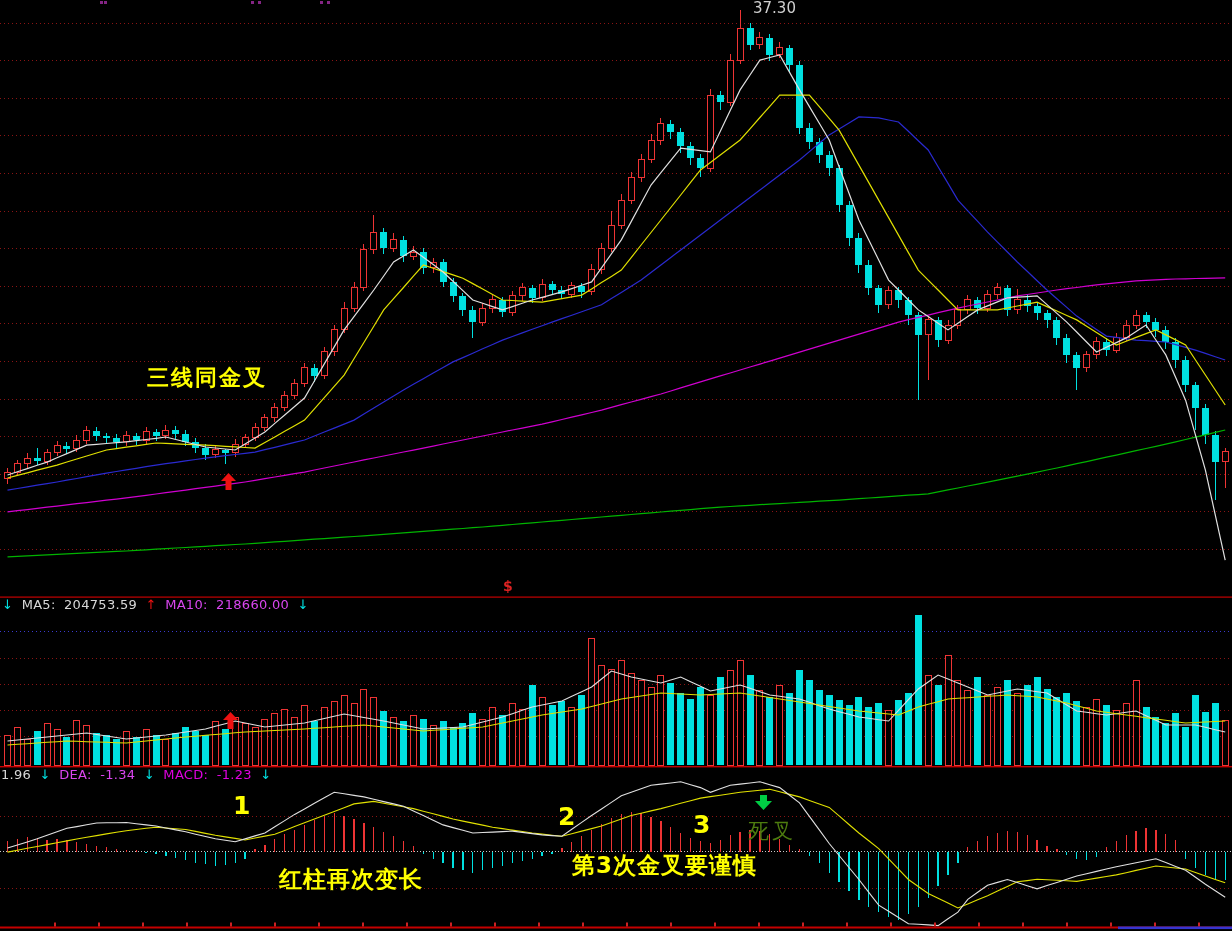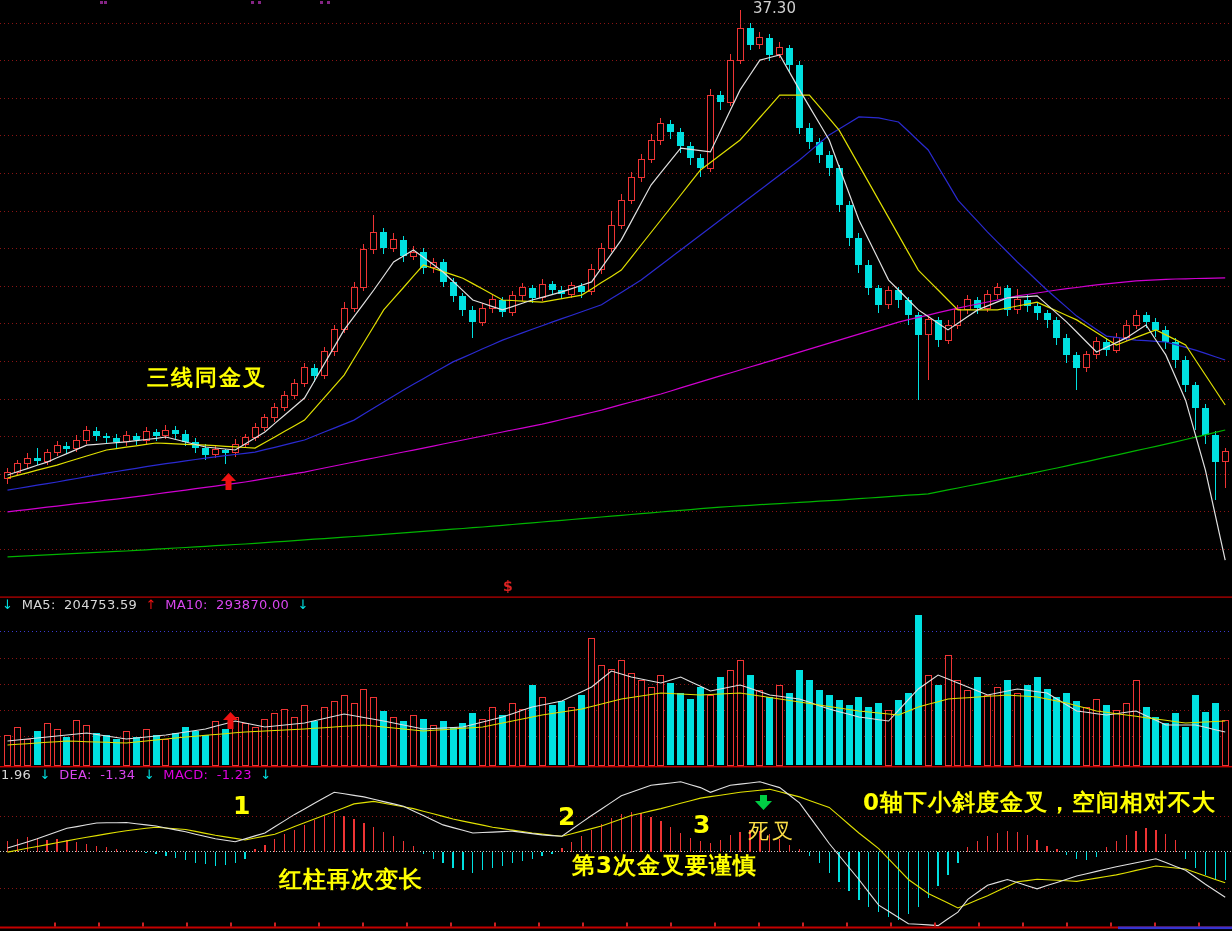--- a/index.html
+++ b/index.html
@@ -1,21 +1,21 @@
 <!DOCTYPE html>
 <html><head>
 <meta charset="utf-8">
 <style>
   html,body{margin:0;padding:0;background:#000;}
   #app{position:relative;width:1232px;height:931px;background:#000;overflow:hidden;
        font-family:"DejaVu Sans","Liberation Sans",sans-serif;}
   #chart-svg{position:absolute;left:0;top:0;}
   .ov{position:absolute;white-space:nowrap;line-height:1;z-index:3;}
   .yellow{color:#ffff00;font-weight:bold;text-align:right;}
-  .white{color:#fde047;}
+  .white{color:#4d7c0f;}
   .hdr{font-size:13px;letter-spacing:.3px;z-index:3;}
   .hdr .wh{color:#d8d8d8;}
   .hdr .yl{color:#d946ef;}
   .hdr .mg{color:#e000e0;}
   .hdr .cy{color:#00e0e0;}
   .hdr .rd{color:#ee1111;}
   .hdr span{margin-right:4px;}
   .panel{position:absolute;left:0;width:1232px;z-index:2;}
   .arrow{position:absolute;z-index:3;}
 </style>
@@ -607,21 +607,21 @@
   </div>
 
   <div class="ov" style="left:503px;top:579px;font-size:14px;font-weight:bold;color:#dd2222;">$</div>
 
   <div class="ov hdr" style="left:2px;top:598px;">
     <span class="cy">↓</span>
     <span class="wh">MA5:</span>
     <span class="wh">204753.59</span>
     <span class="rd">↑</span>
     <span class="yl">MA10:</span>
-    <span class="yl">293870.00</span>
+    <span class="yl">218660.00</span>
     <span class="cy">↓</span>
   </div>
 
   <div class="arrow" style="left:223px;top:712px;">
     <svg width="15" height="17" viewBox="0 0 15 17">
         <path d="M7.5 0 L15 8 H10.5 V17 H4.5 V8 H0 Z" fill="#ee1111"></path>
       </svg>
   </div>
 
   <div class="ov hdr" style="left:1px;top:768px;">
@@ -639,14 +639,13 @@
   <div class="ov yellow" style="left:558px;top:804px;font-size:25px;">2</div>
   <div class="ov yellow" style="left:693px;top:812px;font-size:25px;">3</div>
   <div class="arrow" style="left:755px;top:795px;">
     <svg width="17" height="15" viewBox="0 0 17 15">
         <path d="M8.5 15 L0 6 H5 V0 H12 V6 H17 Z" fill="#00cc44"></path>
       </svg>
   </div>
   <div class="ov white" style="left:748px;top:821px;font-size:21px;letter-spacing:3px;">死叉</div>
   <div class="ov yellow" style="left:279px;top:868px;font-size:23px;letter-spacing:1px;">红柱再次变长</div>
   <div class="ov yellow" style="left:572px;top:836px;font-size:23px;letter-spacing:1px;margin-top:18px;">第3次金叉要谨慎</div>
-  <div class="ov yellow" style="left:863px;top:791px;font-size:23px;letter-spacing:1px;">0轴下小斜度金叉，空间相对不大</div>
 </div>
 
 </body></html>

